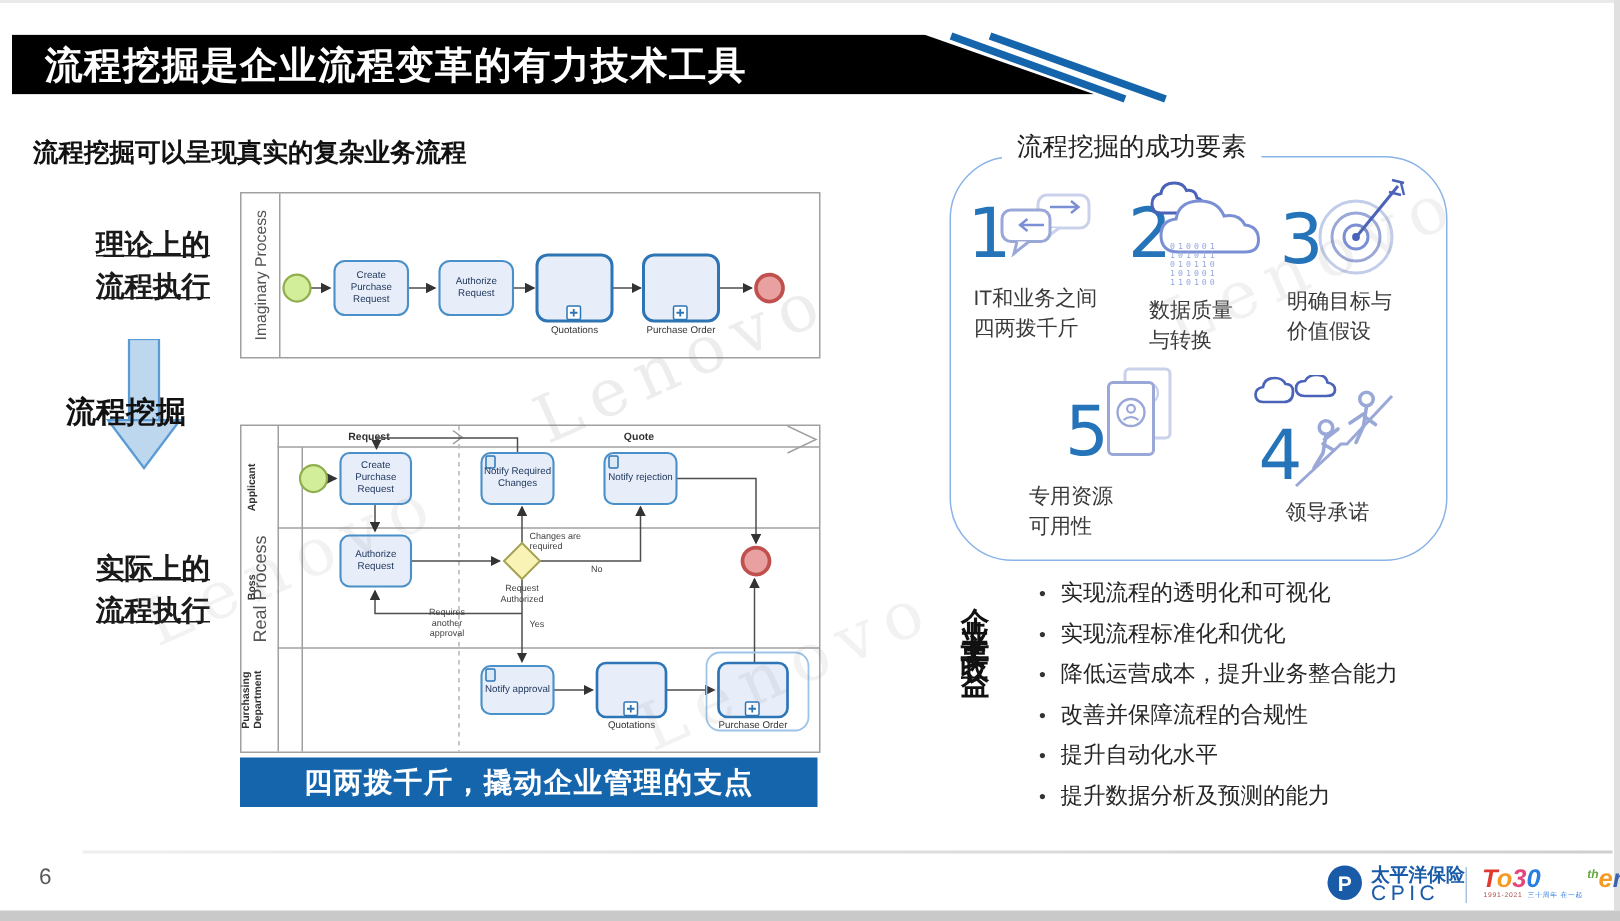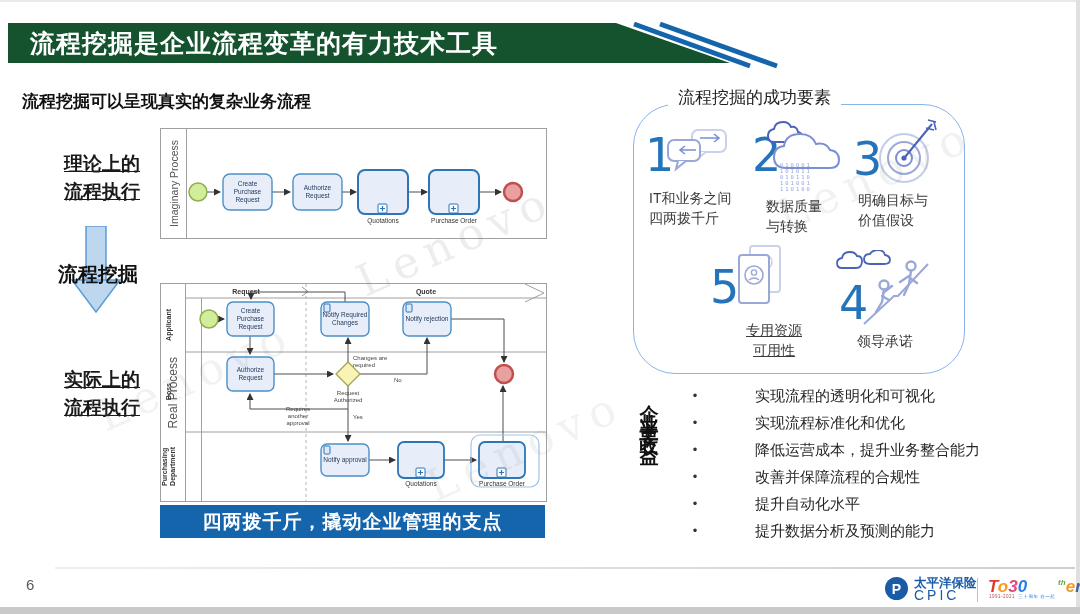--- a/index.html
+++ b/index.html
@@ -4,27 +4,27 @@
 <style>
   html,body{margin:0;padding:0;background:#fff;}
   .stage{position:relative;width:1080px;height:614px;background:#ffffff;overflow:hidden;
          font-family:"Liberation Sans","DejaVu Sans",sans-serif;}
   .abs{position:absolute;}
   
   .top-edge{left:0;right:0;top:0;height:2px;background:#e9e9e9;}
   .bottom-edge{left:0;right:0;bottom:0;height:7px;background:#c9c9c9;}
   .right-edge{right:0;top:0;bottom:7px;width:4px;background:#e0e0e0;}
   
-  .banner{left:8px;top:23px;width:722px;height:40px;background:#14532d;
+  .banner{left:8px;top:23px;width:722px;height:40px;background:#000000;
           clip-path:polygon(0 0,608px 0,100% 100%,0 100%);display:flex;align-items:center;}
   .banner-title{color:#fff;font-size:25px;font-weight:bold;padding-left:22px;letter-spacing:1px;white-space:nowrap;}
   .subtitle{left:22px;top:90px;font-size:17px;font-weight:bold;color:#111;}
   
   .side-label{font-size:19px;font-weight:600;color:#1a1a1a;line-height:28px;white-space:pre-line;text-decoration:underline;}
-  .mining-label{left:58px;top:261px;font-size:20px;font-weight:800;color:#111;z-index:6;}
+  .mining-label{left:44px;top:261px;font-size:20px;font-weight:800;color:#111;z-index:6;}
   
   .diagbox{background:#fff;border:1px solid #a0a0a0;}
   .vtext{writing-mode:vertical-rl;transform:rotate(180deg);}
   .vtext-cjk{writing-mode:vertical-rl;}
   .lane-head{position:absolute;left:0;top:0;bottom:0;width:25px;border-right:1px solid #a0a0a0;
              display:flex;align-items:center;justify-content:center;color:#555;font-size:10.5px;}
   .pool-head{position:absolute;left:0;top:0;bottom:0;width:24px;border-right:1px solid #a0a0a0;
              display:flex;align-items:center;justify-content:center;color:#555;font-size:12px;}
   .lane-col{position:absolute;left:24px;top:14px;bottom:0;width:16px;border-right:1px solid #a0a0a0;}
   .lane-lbl{position:absolute;left:0;width:16px;display:flex;align-items:center;justify-content:center;
@@ -43,21 +43,21 @@
   .big-num{font-size:46px;color:#2574b9;line-height:1;font-family:"DejaVu Sans",sans-serif;}
   .factor-label{font-size:14px;color:#3a3a3a;line-height:20px;white-space:pre-line;}
   .binary{font-family:"DejaVu Sans Mono",monospace;font-size:5.5px;line-height:6px;letter-spacing:2px;
           color:#93a6dc;white-space:pre-line;}
   
   .benefit-title{left:636px;top:390px;height:180px;font-size:19px;font-weight:bold;color:#111;
                  letter-spacing:8px;}
   .benefit-list{left:683px;top:386px;width:390px;}
   .b-row{display:flex;align-items:flex-start;margin-bottom:8px;}
   .b-dot{color:#333;font-size:13px;width:24px;text-align:center;line-height:19px;flex:0 0 24px;}
-  .b-text{font-size:15px;color:#262626;line-height:19px;margin-left:48px;}
+  .b-text{font-size:15px;color:#262626;line-height:19px;}
   
   .wm{position:absolute;font-size:44px;letter-spacing:8px;color:rgba(125,125,125,.14);
       transform:rotate(-24deg);z-index:5;pointer-events:none;font-family:"DejaVu Serif",serif;}
   
   .footer-line{left:55px;top:567px;width:1020px;height:2px;background:linear-gradient(to right,#efefef,#cfcfcf);}
   .page-num{left:26px;top:576px;font-size:15px;color:#595959;}
   .cpic{left:885px;top:577px;display:flex;align-items:center;gap:6px;}
   .cpic-mark{width:23px;height:23px;border-radius:50%;background:#1a5ba8;color:#fff;display:flex;
              align-items:center;justify-content:center;font-weight:bold;font-size:14px;}
   .cpic-name{font-size:12.5px;font-weight:bold;color:#1a5ba8;line-height:13px;}
@@ -270,21 +270,21 @@
 
   <div class="abs big-num" style="left:710px;top:264px;">5</div>
   <svg class="abs" style="left:736px;top:244px;" width="52" height="68">
     <rect x="14" y="2" width="30" height="46" rx="3" fill="#fff" stroke="#c9d2ea" stroke-width="2"></rect>
     <circle cx="29" cy="18" r="7" fill="none" stroke="#c9d2ea" stroke-width="1.5"></circle>
     <rect x="3" y="11" width="30" height="48" rx="3" fill="#fff" stroke="#9aa8d8" stroke-width="2"></rect>
     <circle cx="18" cy="31" r="9" fill="none" stroke="#9aa8d8" stroke-width="1.6"></circle>
     <circle cx="18" cy="28.5" r="2.6" fill="none" stroke="#9aa8d8" stroke-width="1.4"></circle>
     <path d="M13 36 q5 -4 10 0" fill="none" stroke="#9aa8d8" stroke-width="1.4"></path>
   </svg>
-  <div class="abs factor-label" style="left:731px;top:320px;width:86px;text-align:center;text-decoration:underline;">专用资源
+  <div class="abs factor-label" style="left:686px;top:320px;width:86px;text-align:left;">专用资源
 可用性</div>
 
   <div class="abs big-num" style="left:839px;top:280px;">4</div>
   <svg class="abs" style="left:836px;top:250px;" width="96" height="76">
     <path d="M6 18 Q1 18 1 13 Q1 9 6 8 Q7 2 14 2 Q19 2 21 6 Q26 6 26 11 Q26 18 20 18 Z" fill="#fff" stroke="#4a63b8" stroke-width="1.8"></path>
     <path d="M34 14 Q28 14 28 9 Q28 4 34 4 Q36 0 42 0 Q48 0 49 5 Q54 6 54 10 Q54 14 48 14 Z" fill="#fff" stroke="#4a63b8" stroke-width="1.8"></path>
     <path d="M28 74 L58 46 L62 46 L92 14" fill="none" stroke="#9aa8d8" stroke-width="2"></path>
     <g fill="none" stroke="#9aa8d8" stroke-width="2.4" stroke-linecap="round">
       <circle cx="75" cy="16" r="4.5"></circle>
       <path d="M75 21 L73 34 M73 26 L64 32 M73 34 L68 45 M74 28 L81 33"></path>

